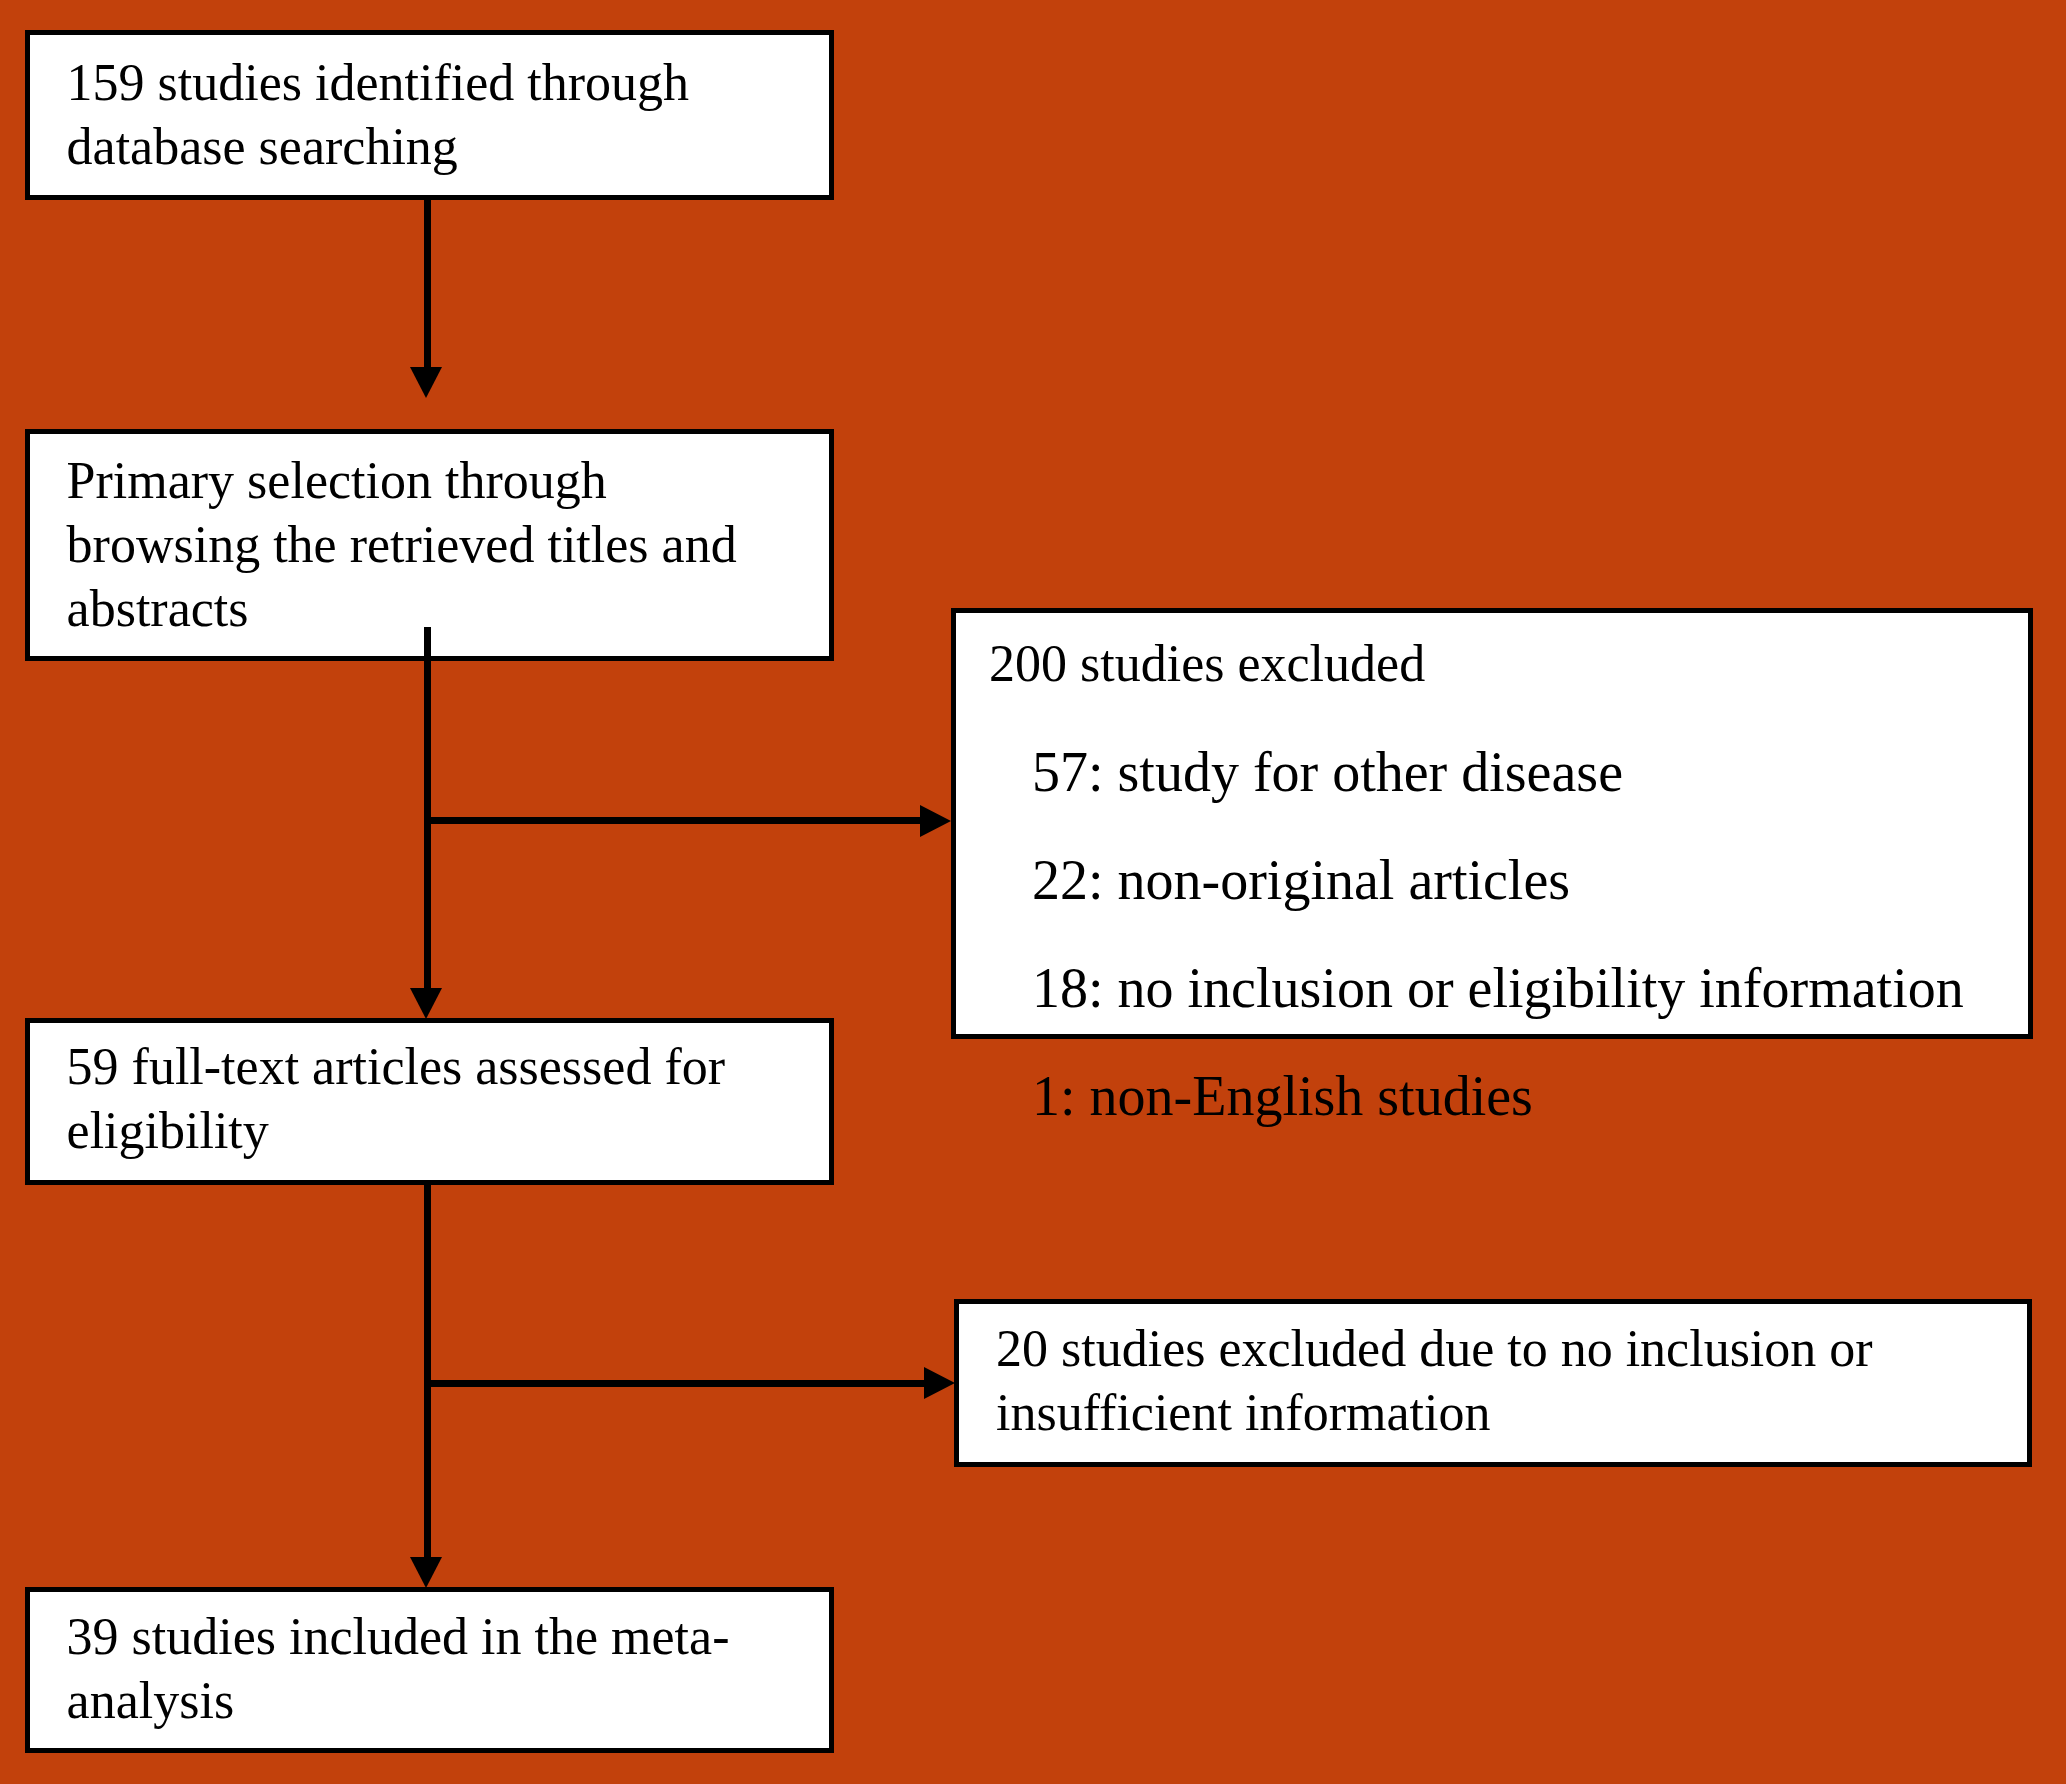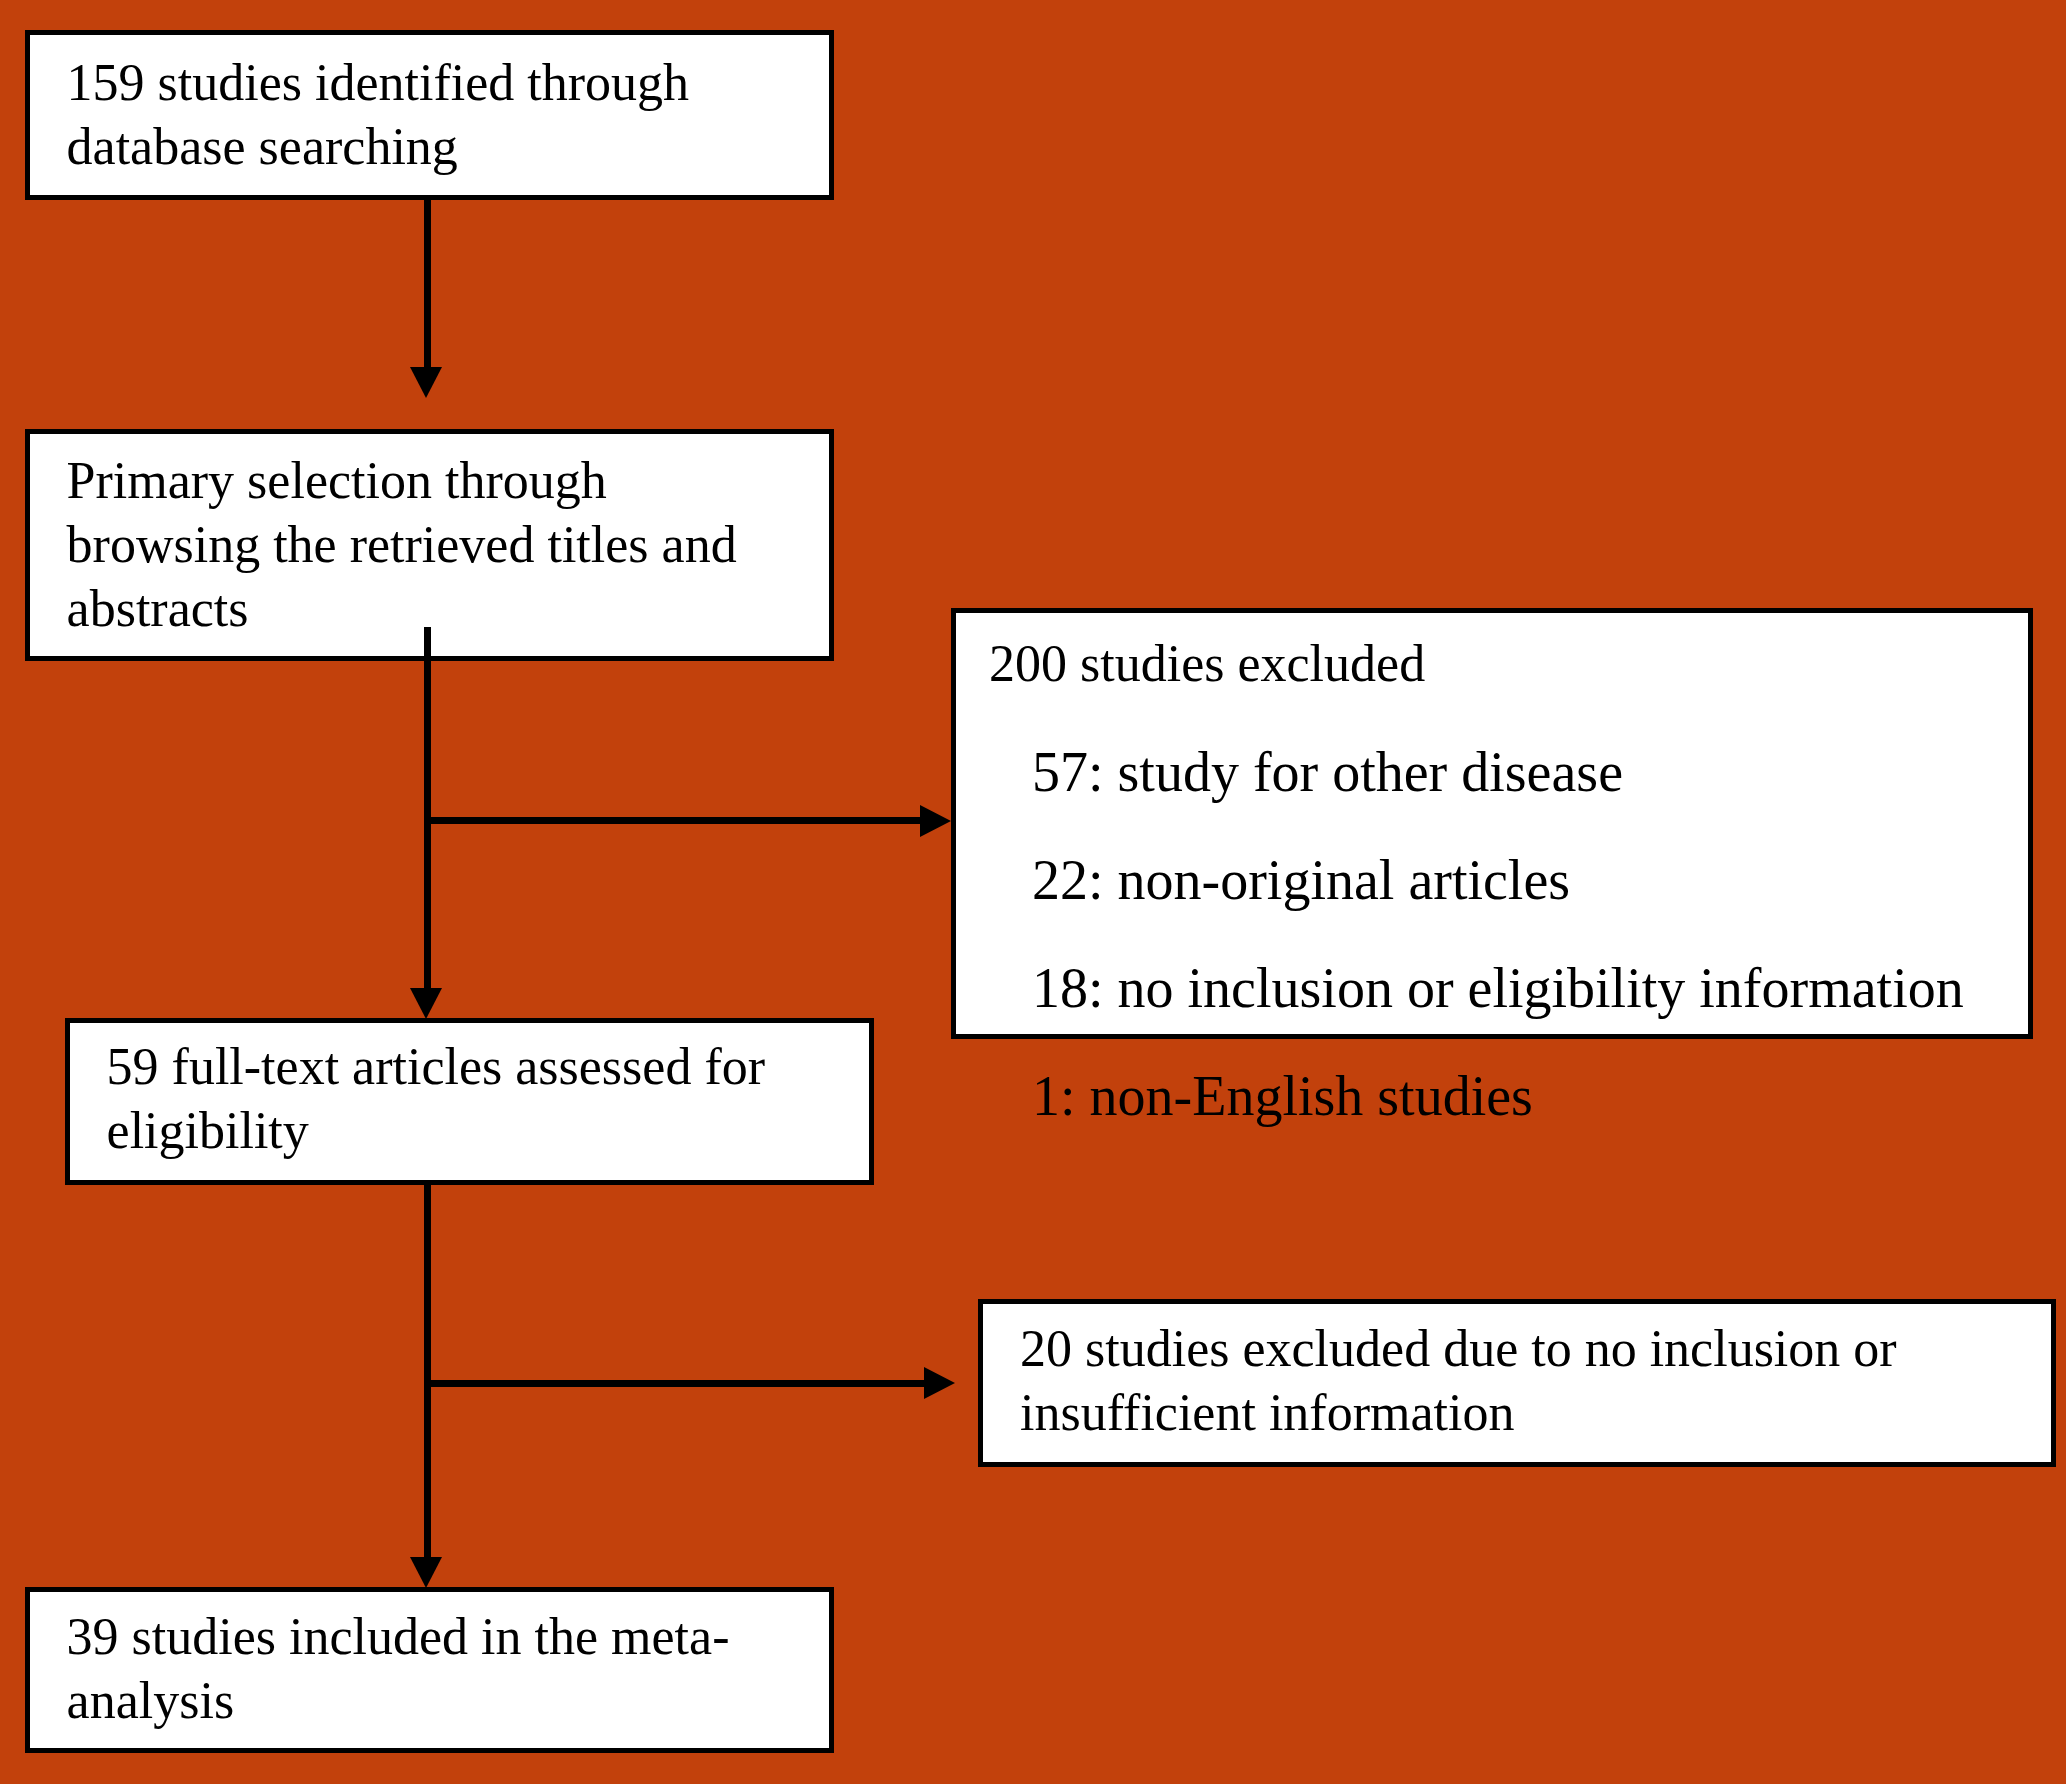--- a/index.html
+++ b/index.html
@@ -29,25 +29,25 @@
   }
   .box-text {
     font-size: 52px;
     line-height: 64px;
     white-space: pre-line;
     color: #000000;
   }
   
   .b-identified { left: 24.6px;  top: 30px;   width: 809px; height: 170px; padding: 16px 16.6px 0 37px; }
   .b-primary    { left: 24.6px;  top: 398px;  width: 809px; height: 232px; padding: 14.6px 16.6px 0 37px; margin-top: 31px; }
-  .b-fulltext   { left: 24.6px;  top: 1018px; width: 809px; height: 167px; padding: 12px 16.6px 0 37px; margin-left: 40px; }
+  .b-fulltext   { left: 24.6px;  top: 1018px; width: 809px; height: 167px; padding: 12px 16.6px 0 37px; }
   .b-included   { left: 24.6px;  top: 1587px; width: 809px; height: 166px; padding: 13.3px 16.6px 0 37px; }
   
   .b-excl1      { left: 951px; top: 608px;  width: 1082px; height: 431px; padding: 18.6px 13.3px 0 0; }
-  .b-excl2      { left: 954px; top: 1299px; width: 1078px; height: 168px; padding: 13.3px 16.6px 0 37px; margin-left: 24px; }
+  .b-excl2      { left: 954px; top: 1299px; width: 1078px; height: 168px; padding: 13.3px 16.6px 0 37px; }
 
   .excl-title {
     font-size: 52px;
     line-height: 64px;
     padding-left: 33px;
     white-space: pre-line;
   }
   .excl-item {
     font-size: 56px;
     line-height: 64px;

